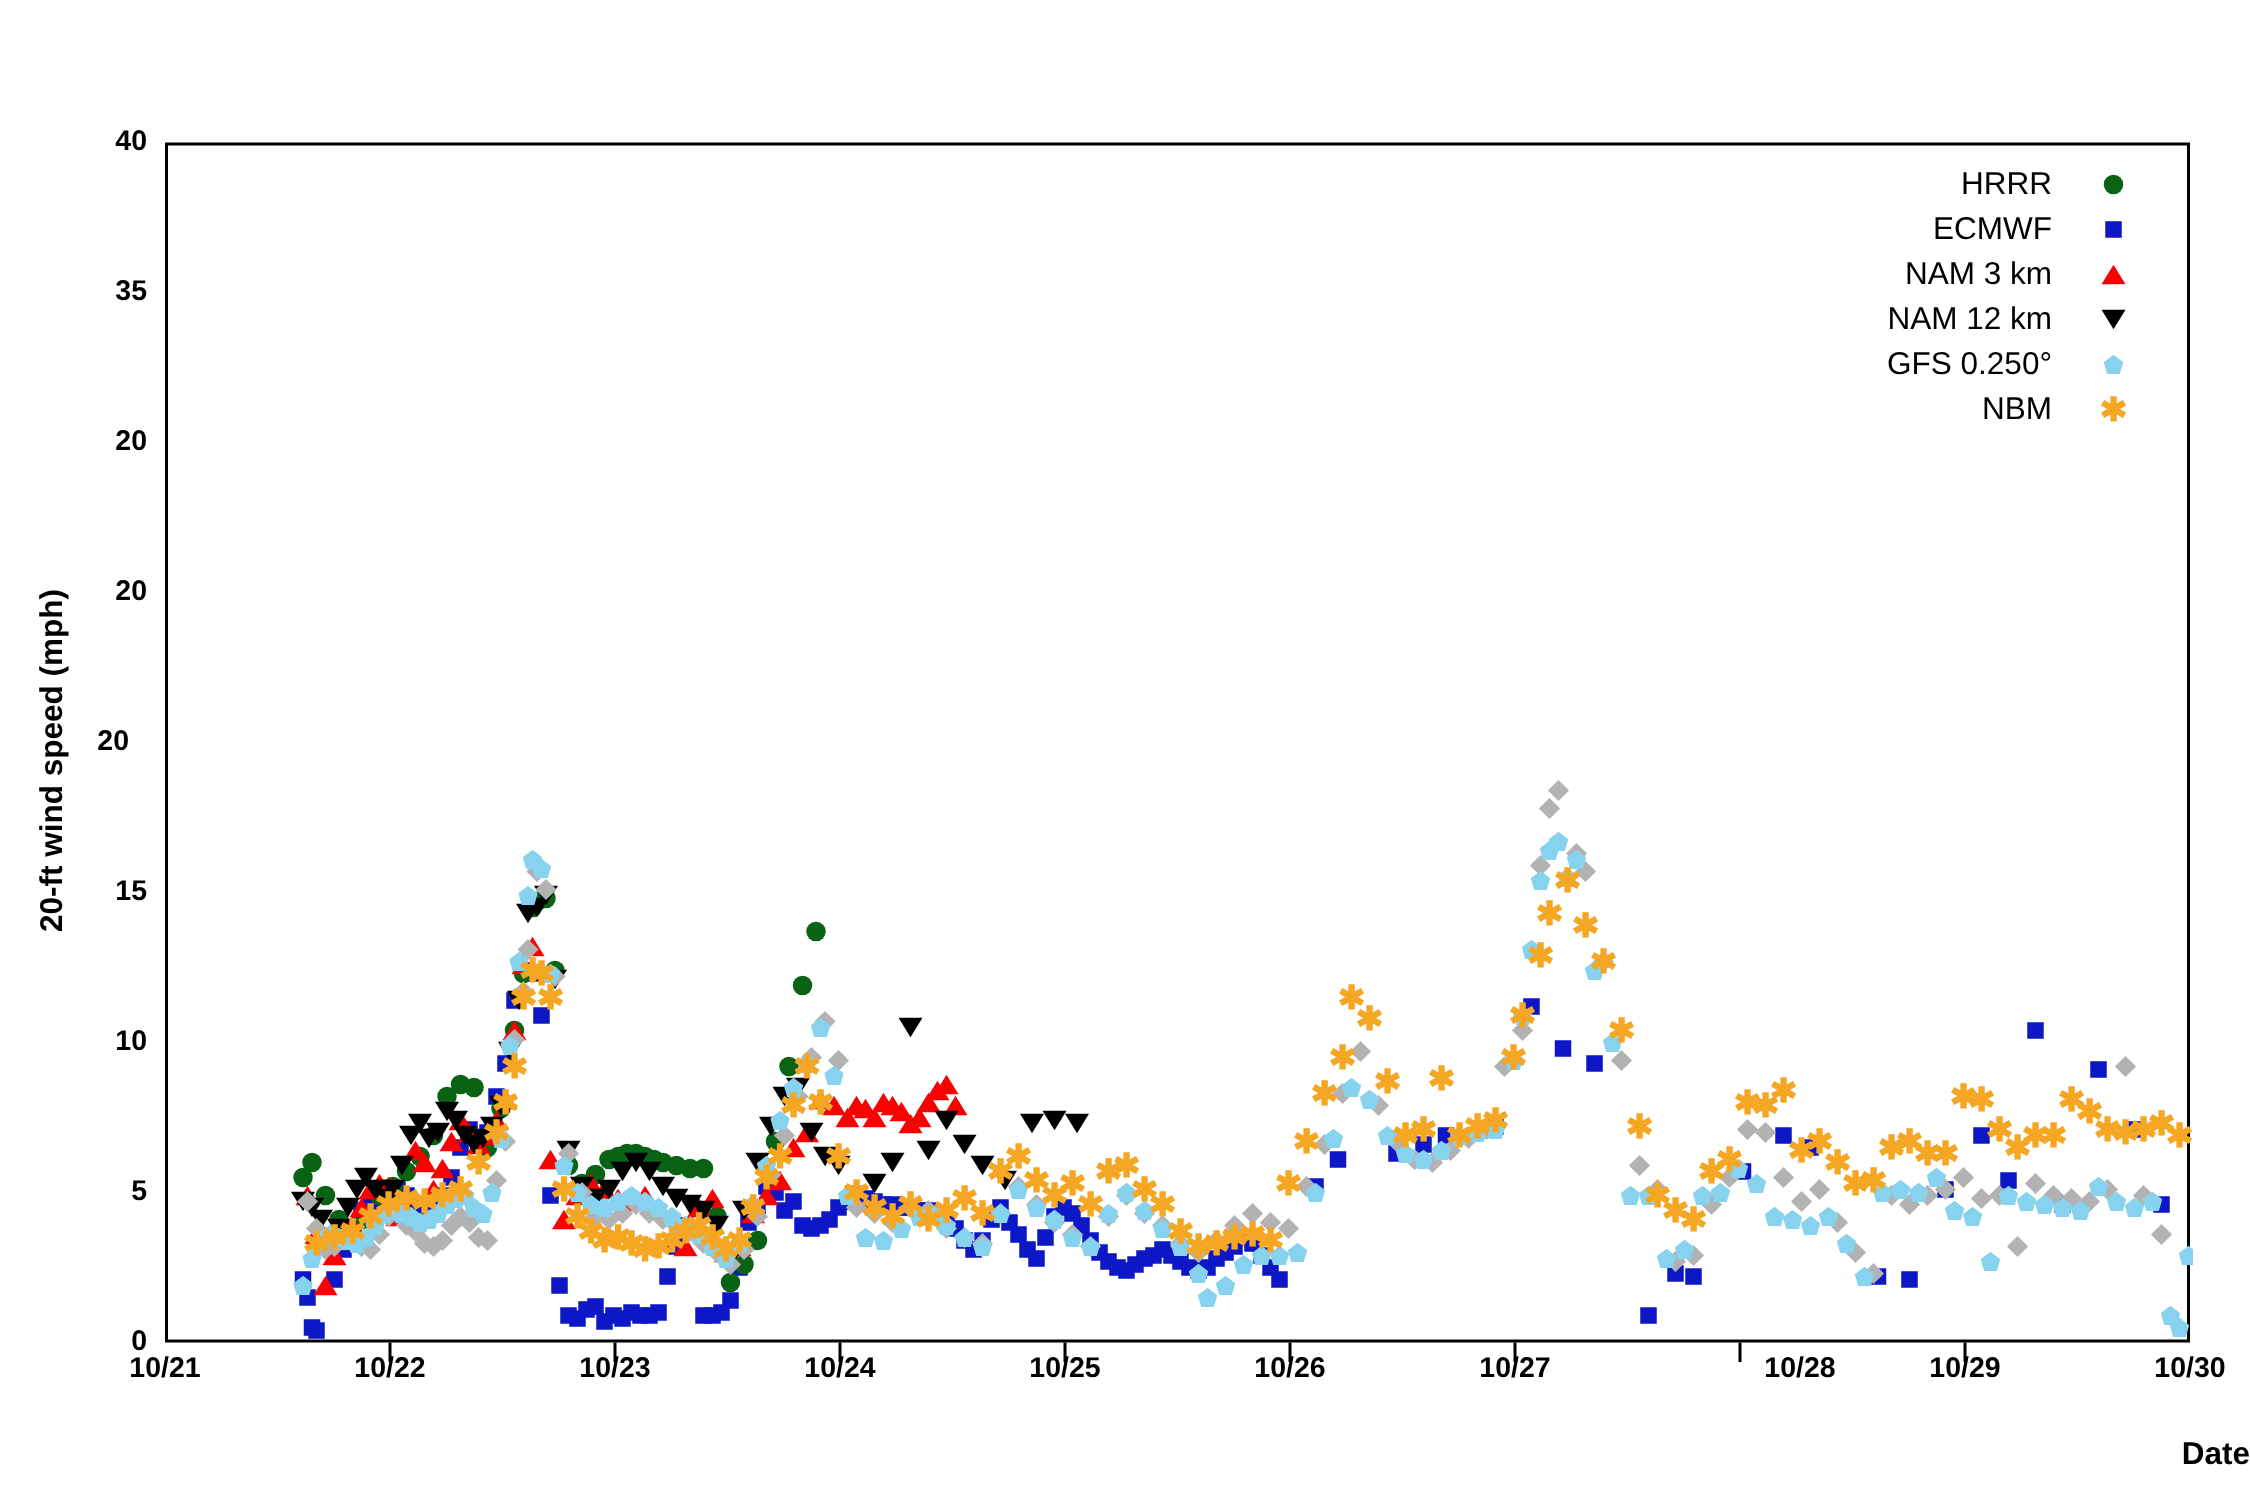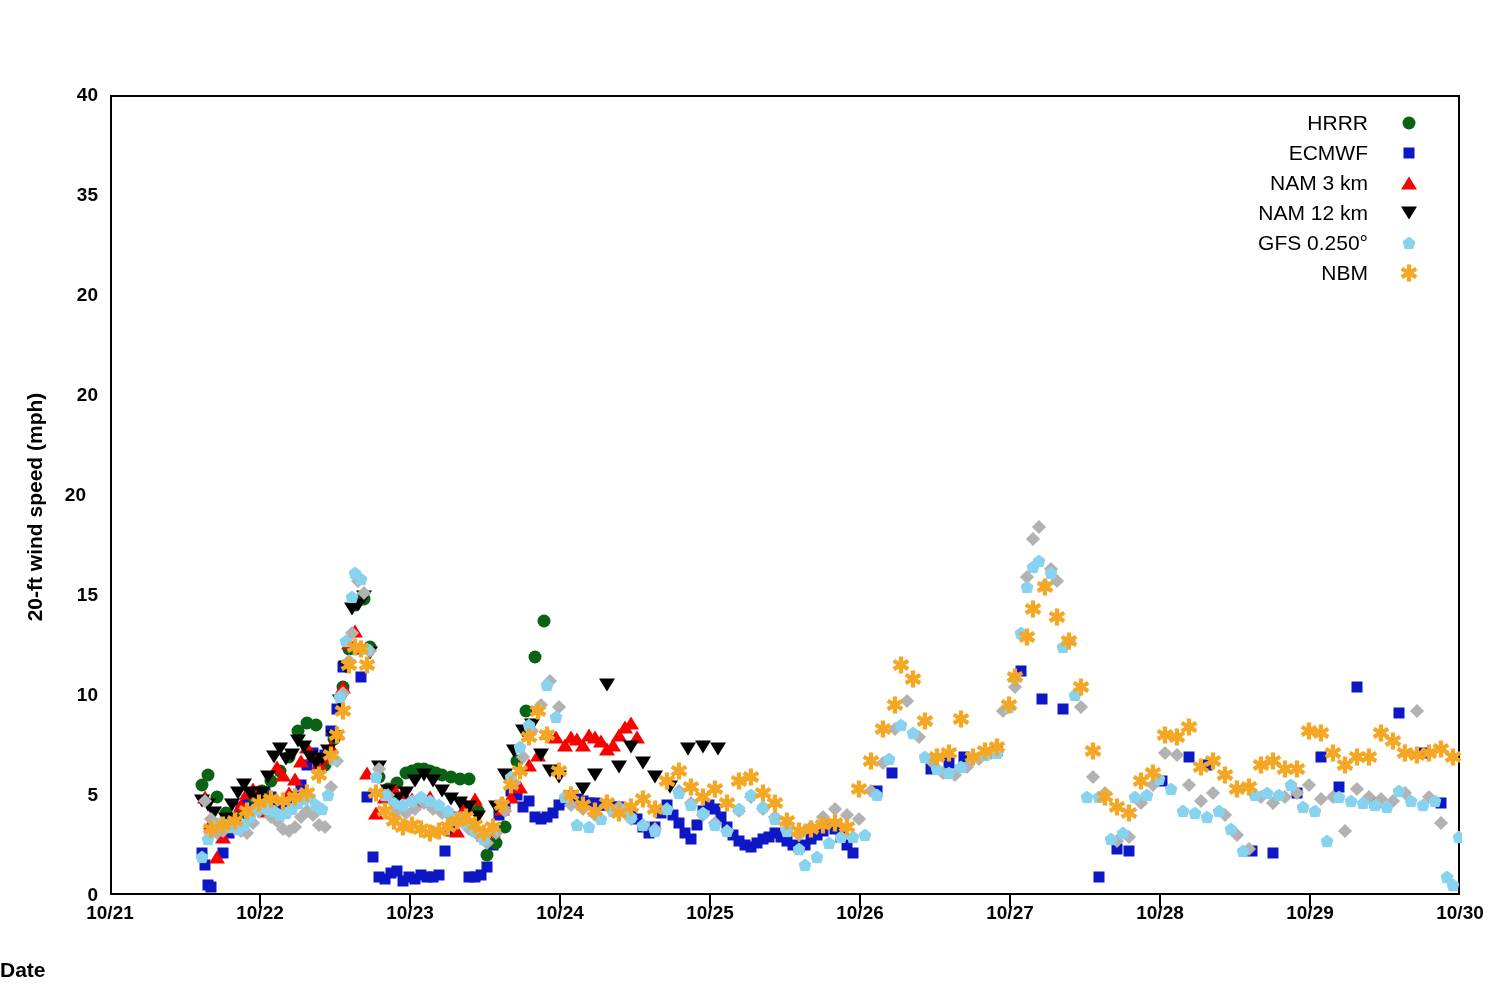--- a/index.html
+++ b/index.html
@@ -37,21 +37,21 @@
 
   .ytick-lbl{position:absolute;right:0;transform:translateY(-50%);font-size:19px;font-weight:bold;text-align:right;width:60px;}
   .ytick-line{position:absolute;left:110px;width:13px;height:2px;background:#000;transform:translateY(-1px);}
   .xtick-lbl{position:absolute;top:902px;transform:translateX(-50%);font-size:19px;font-weight:bold;white-space:nowrap;}
   .xtick-line{position:absolute;top:895px;width:2px;height:13px;background:#000;transform:translateX(-1px);}
 
   #ylabel{
     position:absolute;left:-345px;top:495px;width:760px;text-align:center;
     transform:rotate(-90deg);font-size:21px;font-weight:bold;
   }
-  #xlabel{position:absolute;left:0;top:958px;width:1500px;text-align:left;font-size:21px;font-weight:bold;}
+  #xlabel{position:absolute;left:0;top:958px;width:1500px;text-align:right;font-size:21px;font-weight:bold;}
 
   #legend{position:absolute;left:1150px;top:108px;width:270px;}
   .lg-row{display:flex;align-items:center;justify-content:flex-end;height:30px;}
   .lg-txt{font-size:21px;padding-right:30px;}
   .lg-mk{position:relative;width:22px;height:22px;}
   .lg-mk .mk{left:11px;top:11px;}
 </style>
 </head>
 <body>
 
@@ -777,21 +777,21 @@
       <div class="xtick-lbl" style="left: 410px;">10/23</div>
       <div class="xtick-line" style="left: 410px;"></div>
       <div class="xtick-lbl" style="left: 560px;">10/24</div>
       <div class="xtick-line" style="left: 560px;"></div>
       <div class="xtick-lbl" style="left: 710px;">10/25</div>
       <div class="xtick-line" style="left: 710px;"></div>
       <div class="xtick-lbl" style="left: 860px;">10/26</div>
       <div class="xtick-line" style="left: 860px;"></div>
       <div class="xtick-lbl" style="left: 1010px;">10/27</div>
       <div class="xtick-line" style="left: 1010px;"></div>
-      <div class="xtick-lbl" style="left: 1160px;">10/28</div>
+      <div class="xtick-lbl" style="left: 1200px;">10/28</div>
       <div class="xtick-line" style="left: 1160px;"></div>
       <div class="xtick-lbl" style="left: 1310px;">10/29</div>
       <div class="xtick-line" style="left: 1310px;"></div>
       <div class="xtick-lbl" style="left: 1460px;">10/30</div>
     </div>
   <div id="xlabel">Date</div>
 
   <div id="legend">
       <div class="lg-row">
         <div class="lg-txt">HRRR</div>

